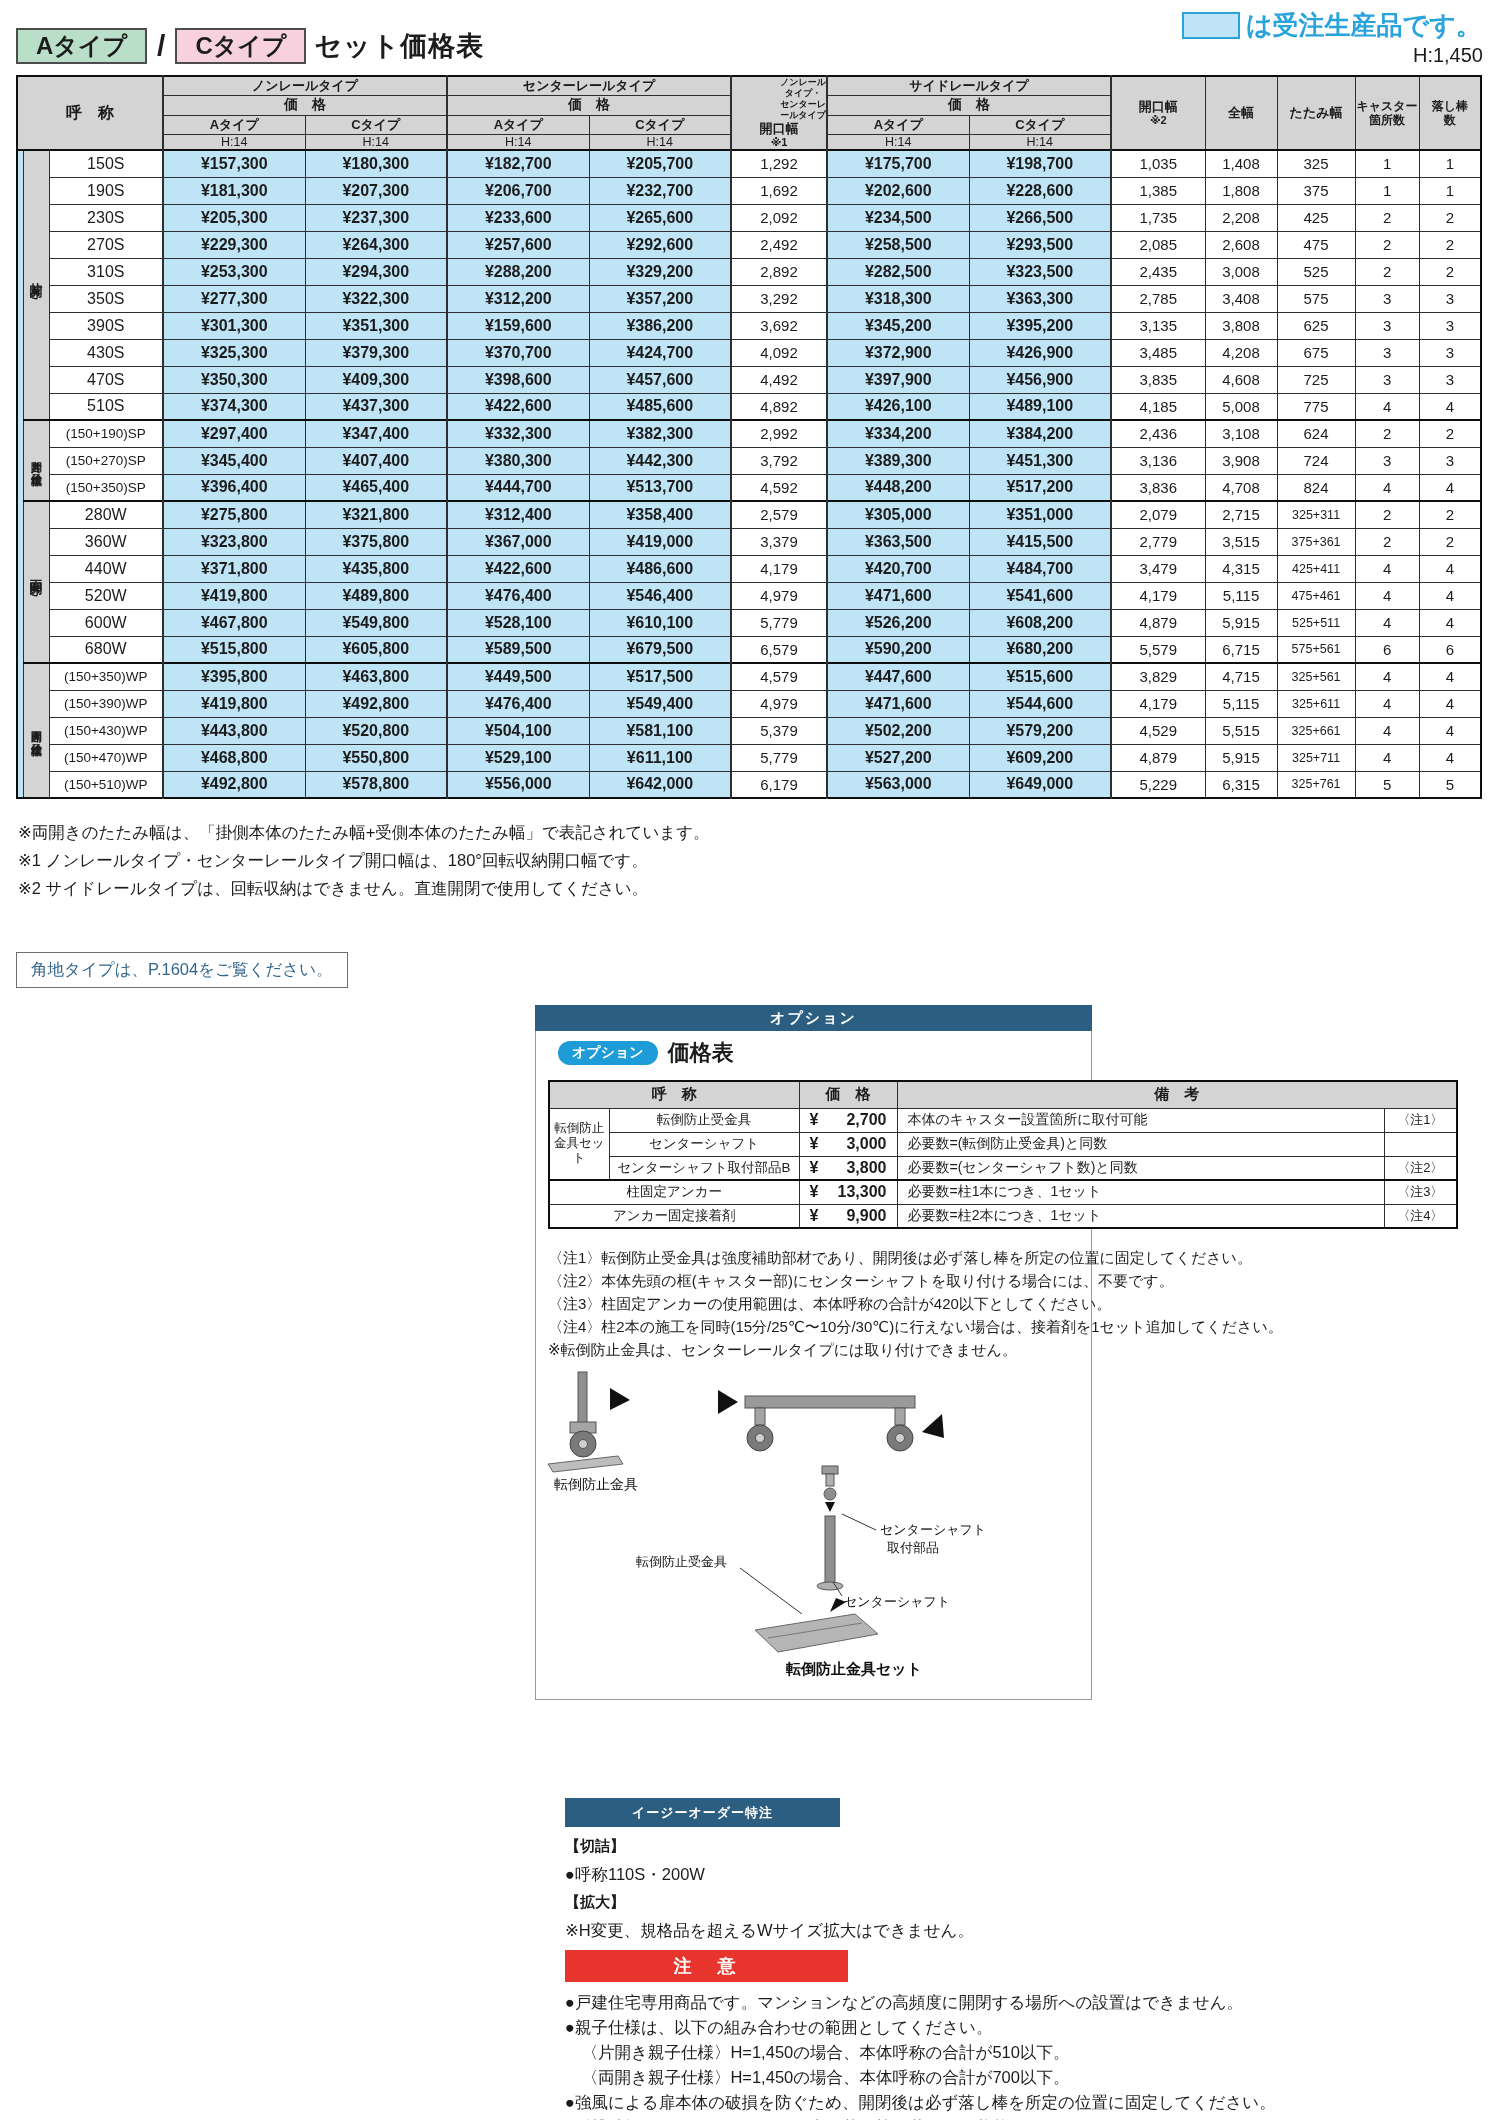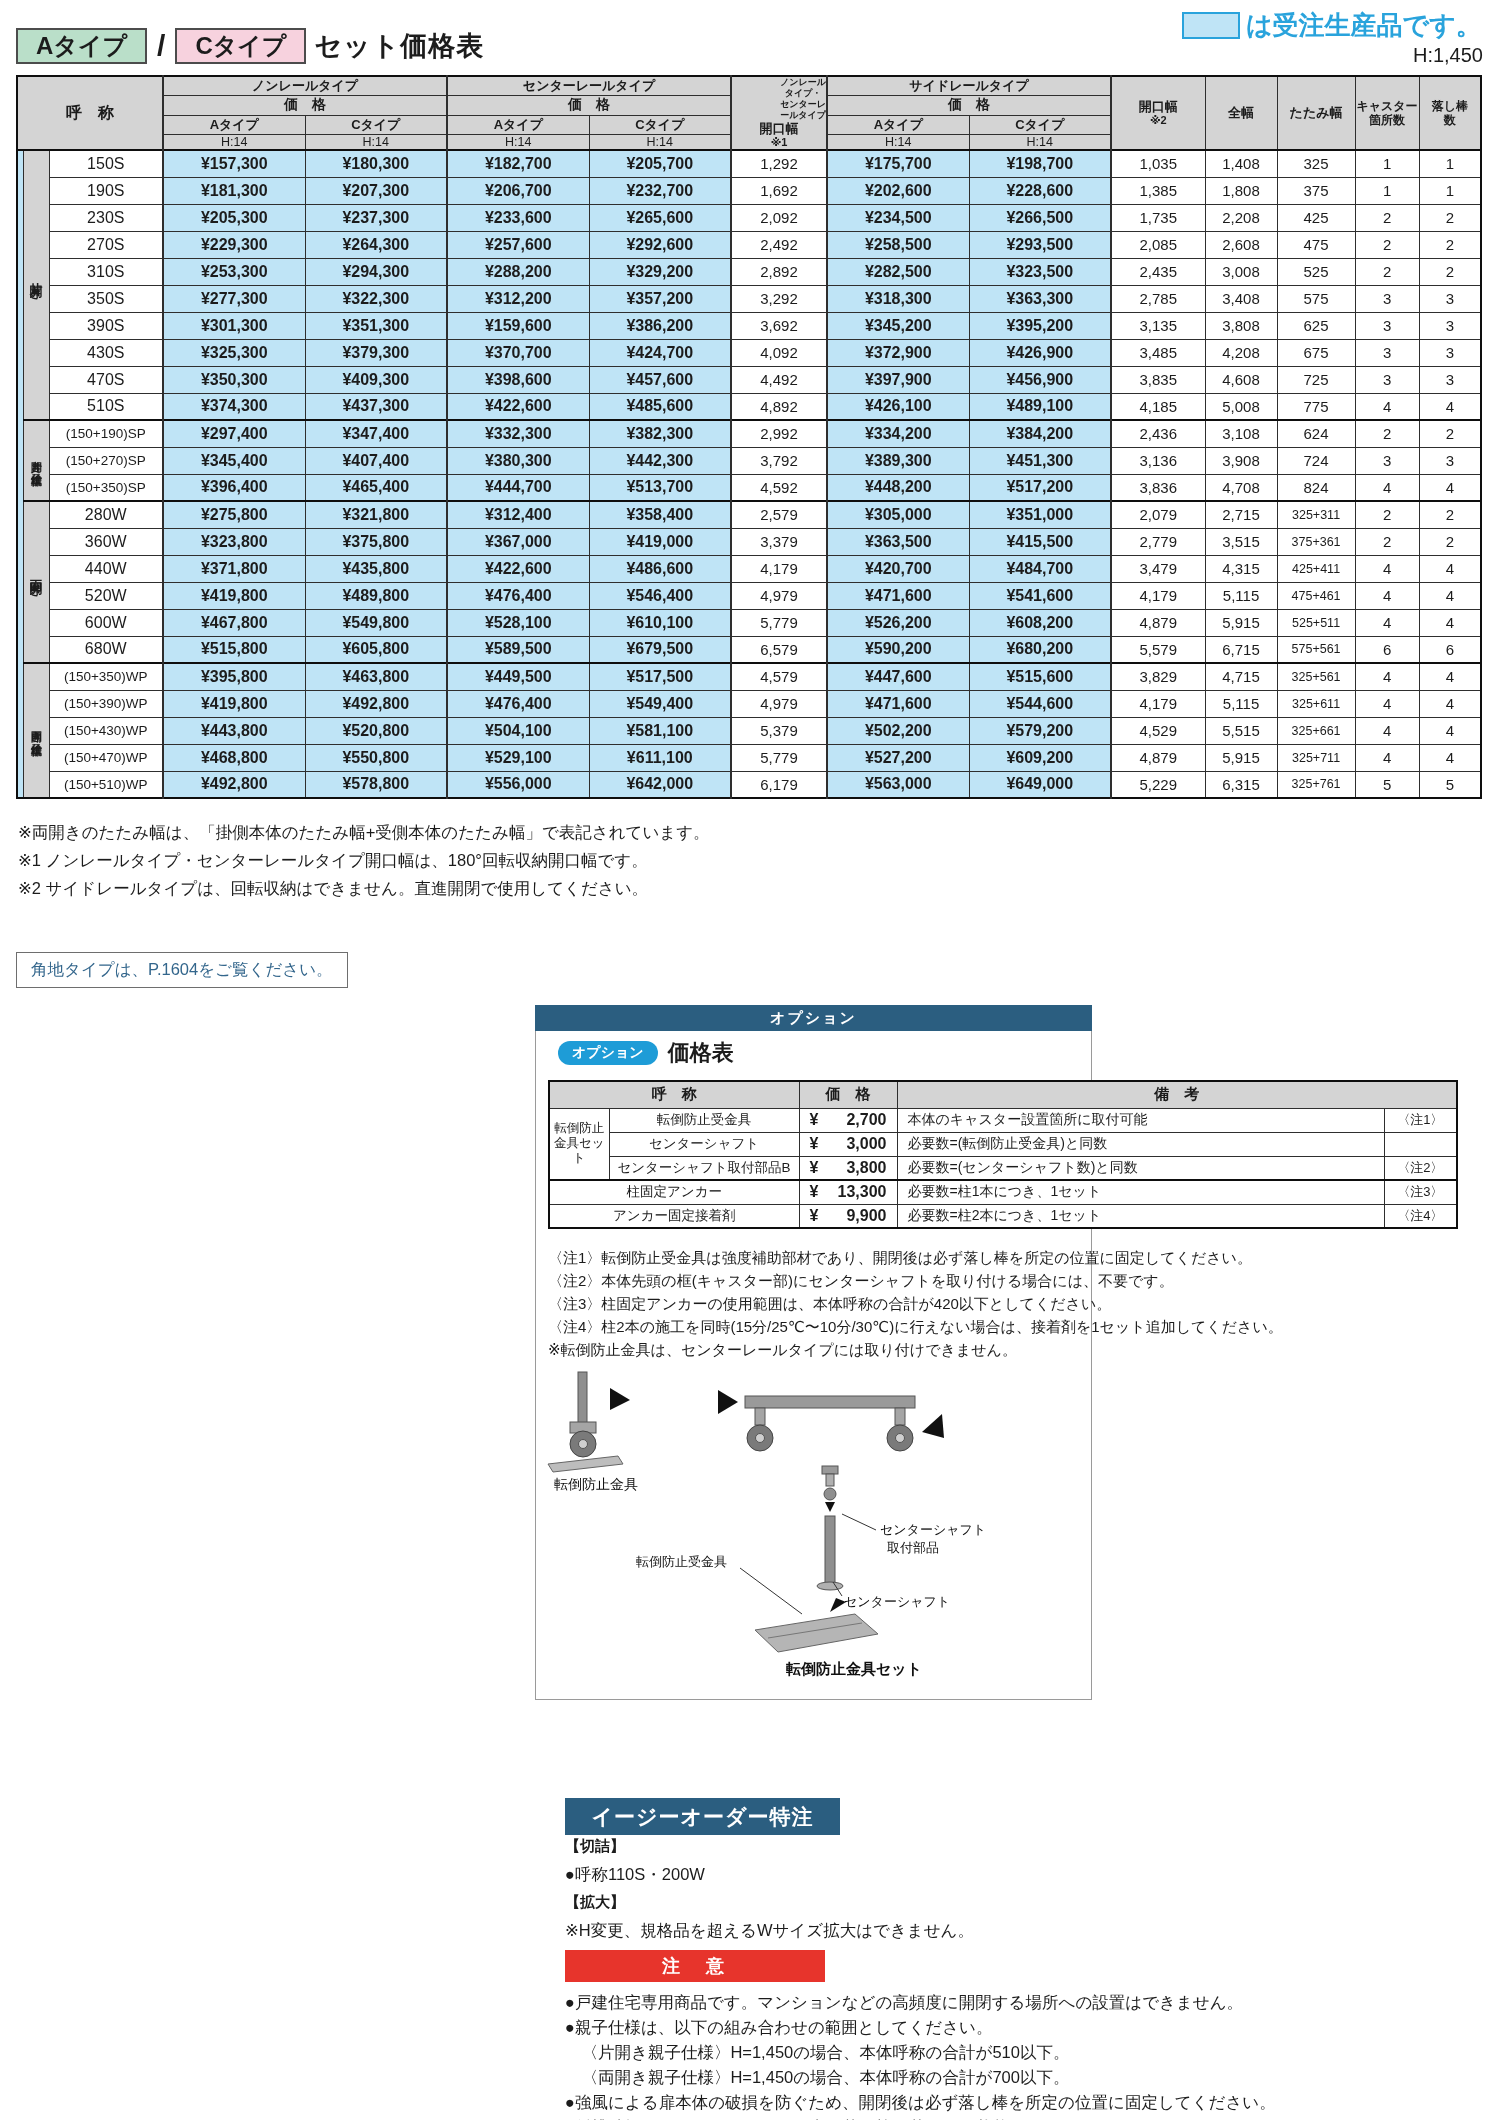--- a/index.html
+++ b/index.html
@@ -77,24 +77,24 @@
   .otable tbody tr.gs td { border-top:2px solid #0e0e0e; }
   .opt-notes { left:548px; top:1246px; font-size:15px; line-height:23px; white-space:nowrap; }
 
   
   .diagram { left:540px; top:1368px; }
   .diagram text { font-size:13px; fill:#111; font-family:"Liberation Sans","DejaVu Sans",sans-serif; }
   .diagram text.cap { font-size:14px; }
   .diagram text.capb { font-size:15px; font-weight:bold; }
 
   
-  .easy-bar { left:565px; top:1798px; width:275px; height:37px; background:var(--section-bar,#2b5e80); color:#fff; font-size:21px; font-weight:bold; display:flex; align-items:center; justify-content:center; letter-spacing:1px; }
+  .easy-bar { left:565px; top:1798px; width:275px; height:29px; background:var(--section-bar,#2b5e80); color:#fff; font-size:13px; font-weight:bold; display:flex; align-items:center; justify-content:center; letter-spacing:1px; }
   .easy-lines { left:565px; top:1832px; font-size:16.5px; line-height:28px; white-space:nowrap; }
   .easy-lines .b { font-weight:bold; font-size:15px; }
-  .caution-bar { left:565px; top:1950px; width:260px; height:32px; background:var(--caution-red,#e7342c); color:#fff; font-size:18px; font-weight:bold; display:flex; align-items:center; justify-content:center; letter-spacing:4px; }
+  .caution-bar { left:565px; top:1950px; width:283px; height:32px; background:var(--caution-red,#e7342c); color:#fff; font-size:18px; font-weight:bold; display:flex; align-items:center; justify-content:center; letter-spacing:4px; }
   .caution-lines { left:565px; top:1990px; font-size:16.5px; line-height:25px; white-space:nowrap; }
 </style>
 </head>
 <body>
 
 <div class="abs title-row">
   <span class="type-box type-a">Aタイプ</span>
   <span class="slash">/</span>
   <span class="type-box type-c">Cタイプ</span>
   <span class="title-suffix">セット価格表</span>

